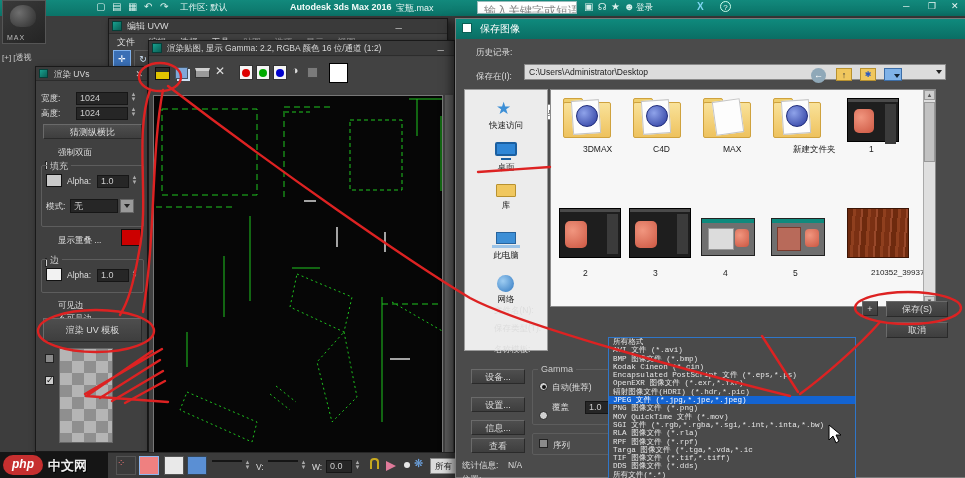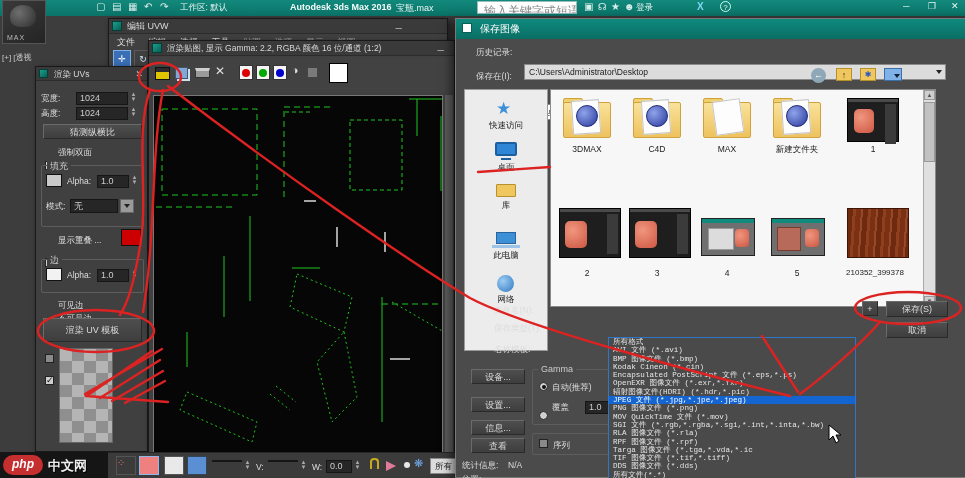--- a/index.html
+++ b/index.html
@@ -32,21 +32,21 @@
   .chvbtn{background:#9a9a9a;border:1px solid #666;display:flex;align-items:center;justify-content:center;}
   
   .sdlg{left:455px;top:18px;width:539px;height:460px;background:#4b4b4b;border:1px solid #7a7a7a;box-shadow:-3px 3px 10px rgba(0,0,0,.6);z-index:20;}
   .sdlg-title{height:20px;background:linear-gradient(180deg,#0f8a7d,#0a6e64);color:#fff;font-size:10px;line-height:20px;padding-left:24px;position:relative;}
   .lightcombo{background:#dcdcdc;border:1px solid #8a8a8a;color:#1a1a1a;font-size:8.5px;line-height:14px;padding:0 4px;position:relative;}
   .darkcombo{background:#1c1c1c;border:1px solid #0e0e0e;color:#ddd;font-size:8.5px;line-height:13px;padding:0 4px;position:relative;}
   .combo-arrow{position:absolute;right:3px;top:5px;}
   .places{left:8px;top:70px;width:84px;height:262px;background:#ececec;border:1px solid #9a9a9a;color:#333;}
   .place{position:absolute;left:0;width:82px;text-align:center;font-size:8.5px;color:#222;}
   .filelist{left:94px;top:70px;width:386px;height:218px;background:#f7f7f7;border:1px solid #8a8a8a;color:#222;}
-  .tile-lab{position:absolute;font-size:8.5px;color:#222;text-align:center;width:72px;}
+  .tile-lab{position:absolute;font-size:8.5px;color:#222;width:72px;margin-left:32px;}
   .folder{position:absolute;width:48px;height:36px;}
   .folder .tab{position:absolute;top:-4px;left:0;width:20px;height:6px;background:#f0cf6d;border:1px solid #cfa23e;border-radius:2px 2px 0 0;}
   .folder .bk{position:absolute;inset:0;background:linear-gradient(180deg,#f9e29a,#eec25e);border:1px solid #cfa23e;border-radius:2px;}
   .folder .pg{position:absolute;left:9px;top:-2px;width:28px;height:34px;background:#fdfdfd;border:1px solid #c5c5c5;transform:rotate(-4deg);}
   .folder .disc{position:absolute;left:13px;top:3px;width:22px;height:22px;border-radius:50%;background:radial-gradient(circle at 35% 35%,#8fa3ea,#27379b);border:1px solid #1d2a7a;}
   .shotL{position:absolute;width:62px;height:50px;background:#1e1e1e;border:1px solid #000;}
   .shotL .hdr{position:absolute;left:0;top:0;right:0;height:3px;background:#4a4a4a;}
   .shotL .blob{position:absolute;left:5px;top:12px;width:22px;height:27px;border-radius:5px;background:radial-gradient(circle at 35% 35%,#f1967f,#cc5742);}
   .shotL .col{position:absolute;right:2px;top:5px;width:11px;height:40px;background:#3b3b3b;}
   .shotS{position:absolute;width:54px;height:38px;background:#6f6f6f;border:1px solid #222;}

